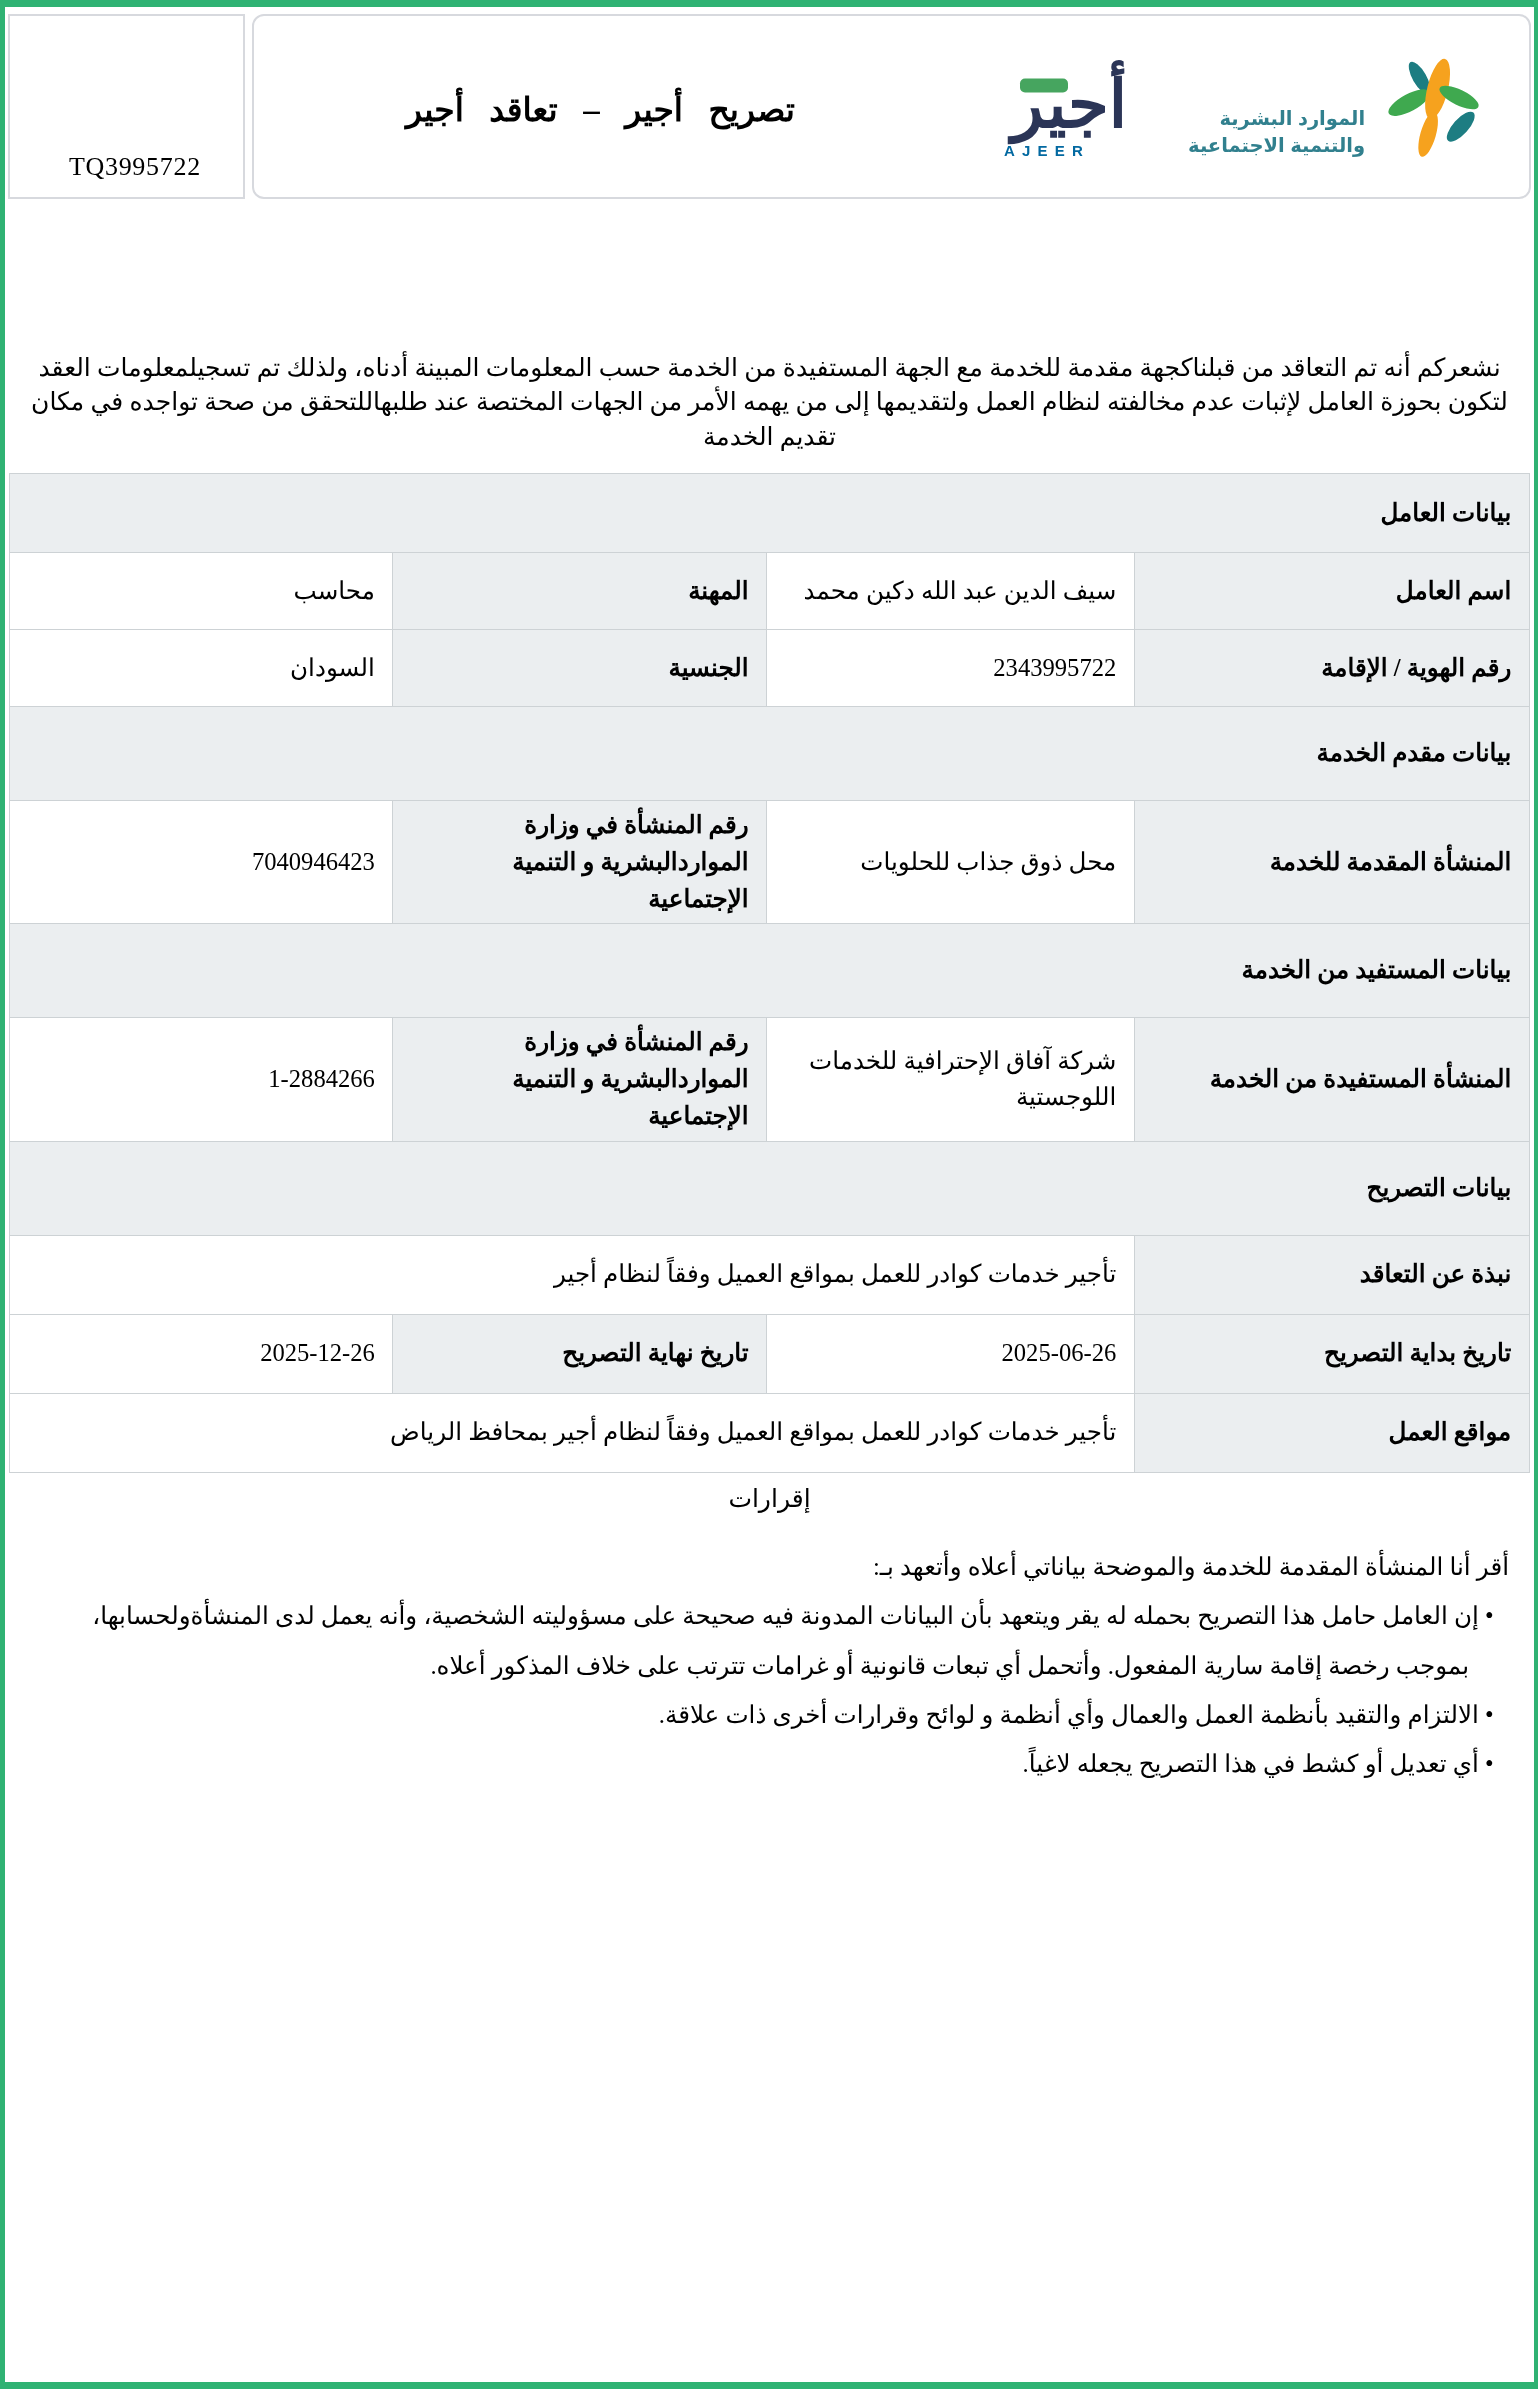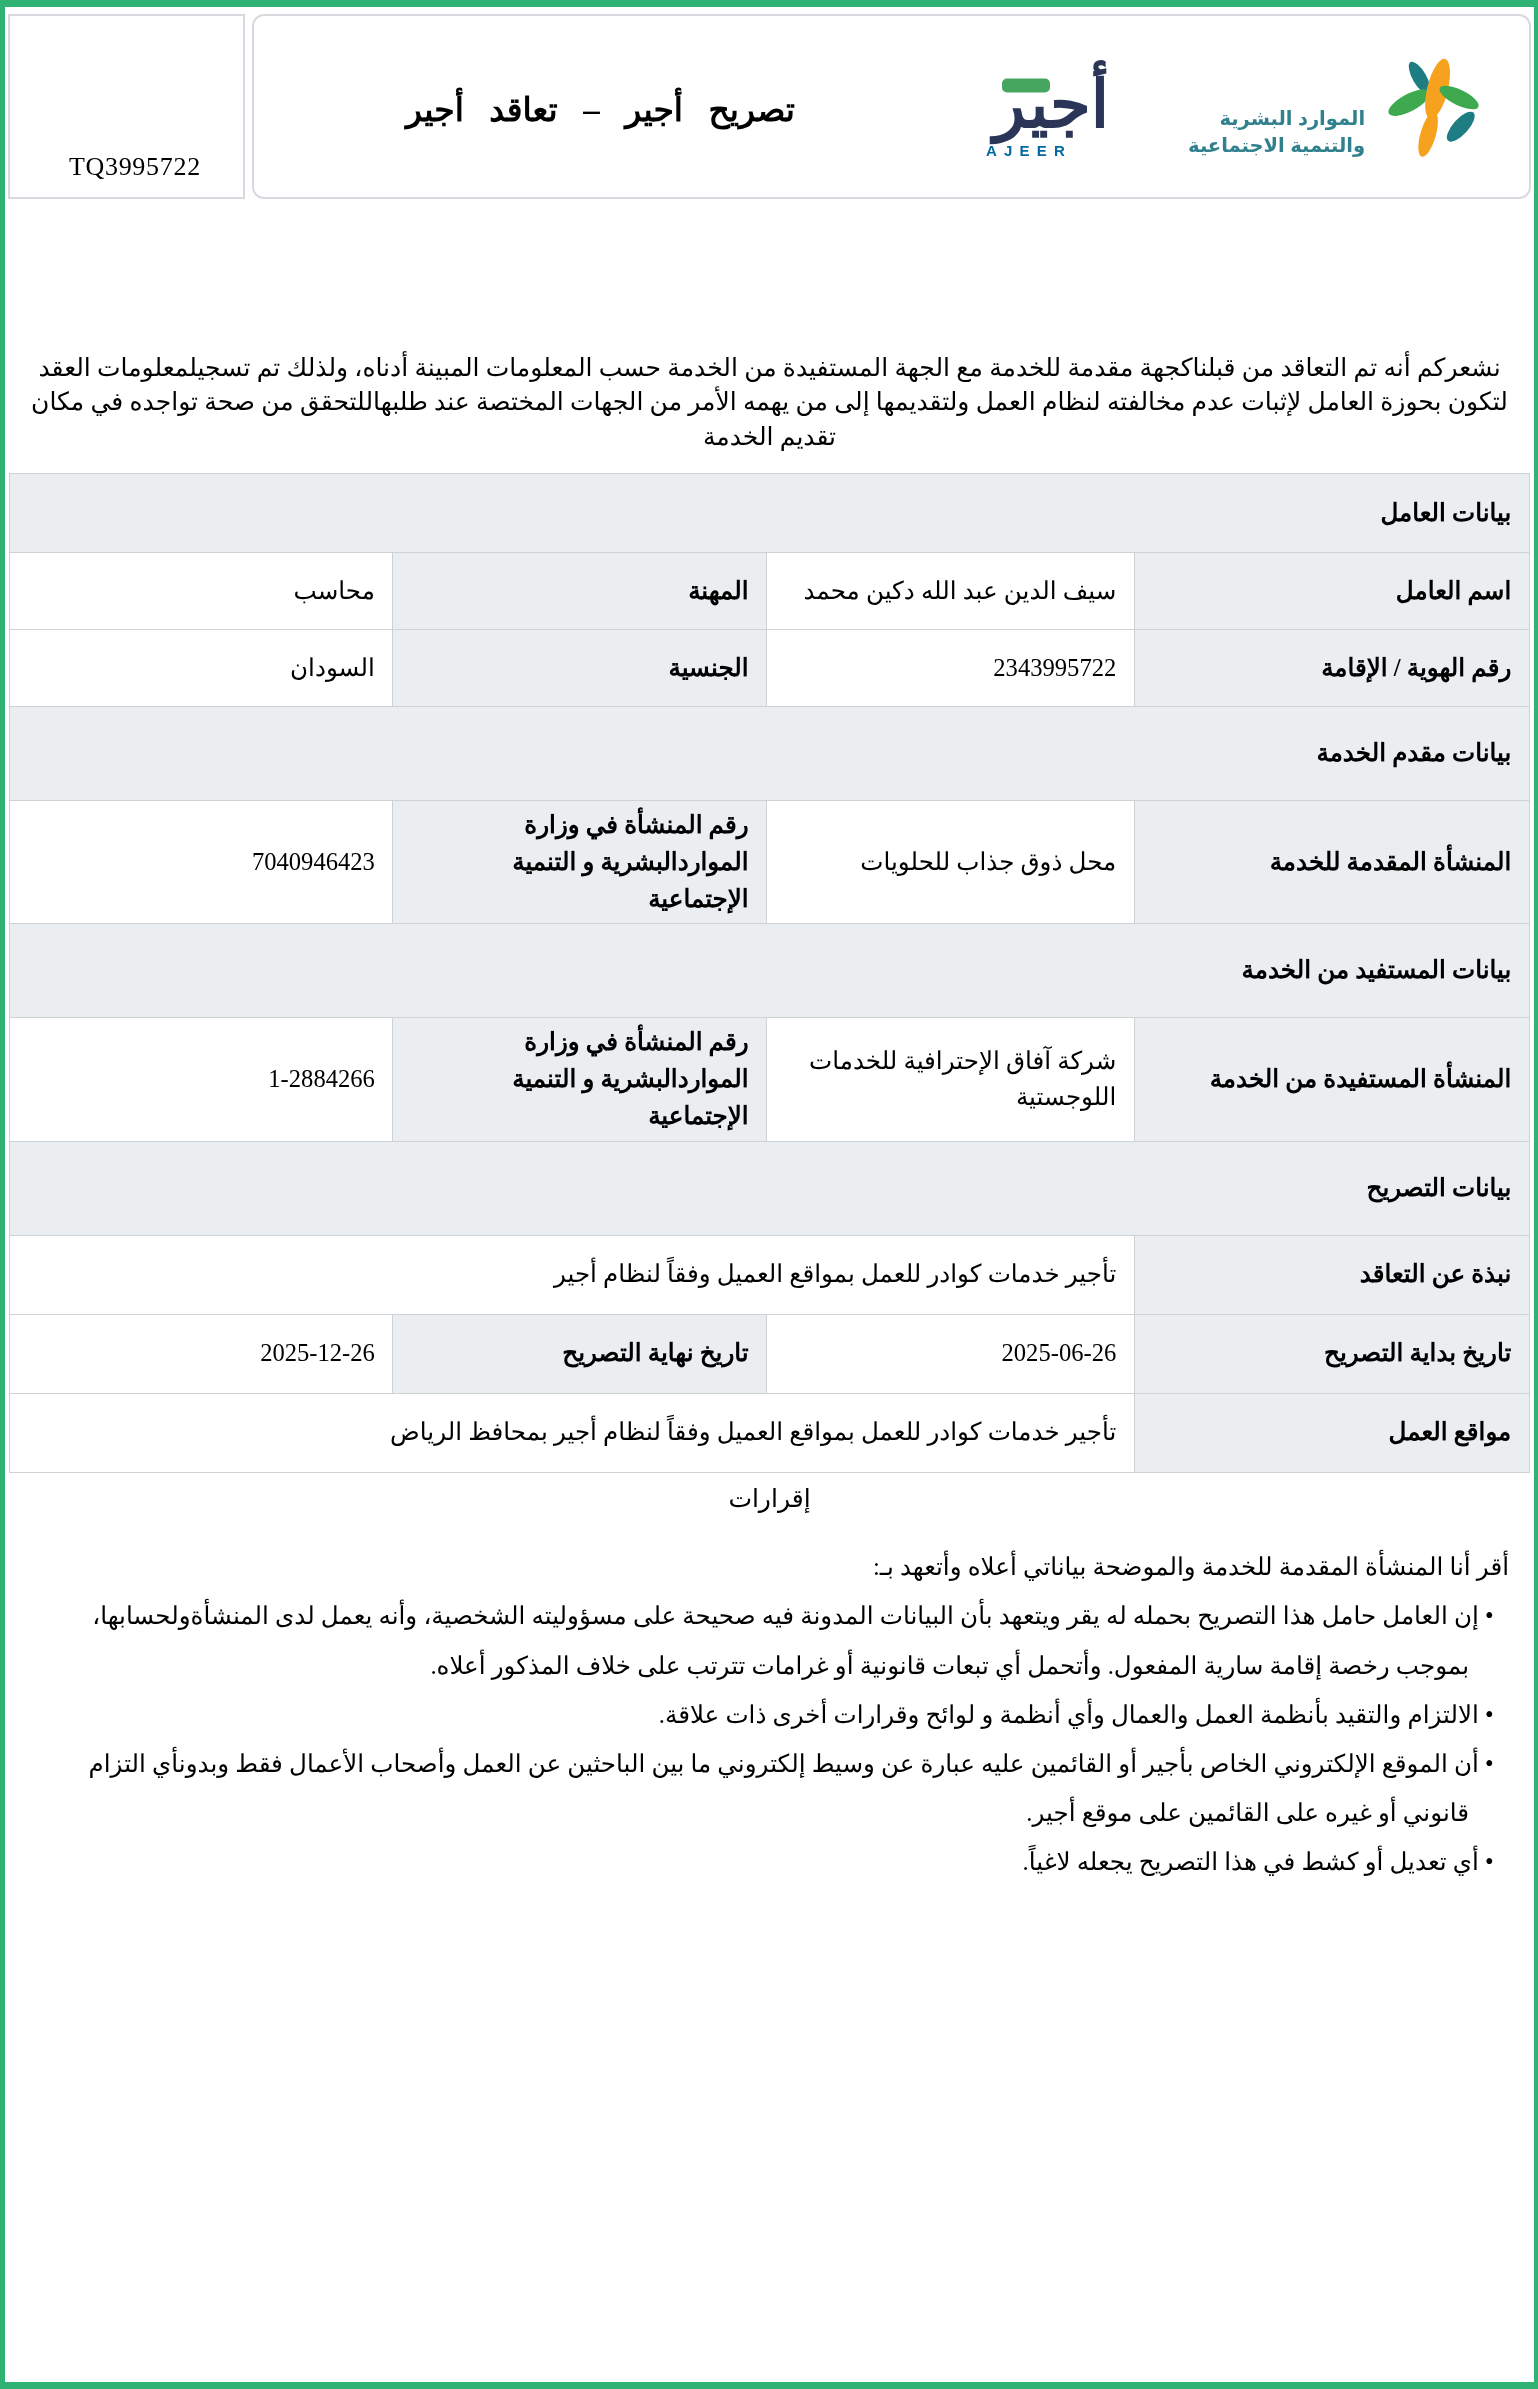--- a/index.html
+++ b/index.html
@@ -19,21 +19,21 @@
   
   .header{display:flex;gap:7.2px;margin:6.5px 2.9px 0 2.9px;height:185px;}
   .hbox{border:2.2px solid #d7d9de;background:#fff;box-sizing:border-box;}
   .tq-box{width:237px;position:relative;}
   .tq-num{position:absolute;left:59px;bottom:14.4px;font-size:26px;letter-spacing:0.7px;}
   .title-box{flex:1;position:relative;border-radius:12px;}
   .doc-title{
     position:absolute;left:152px;top:74px;margin:0;
     direction:rtl;font-size:33px;font-weight:bold;word-spacing:17.3px;white-space:nowrap;
   }
-  .logos{position:absolute;right:40px;top:50%;transform:translateY(-50%);display:flex;align-items:center;gap:79px;}
+  .logos{position:absolute;right:40px;top:50%;transform:translateY(-50%);display:flex;align-items:center;gap:61px;}
   
   .ajeer{display:flex;flex-direction:column;align-items:flex-start;}
   .ajeer-mark{position:relative;width:126px;height:85px;}
   .ajeer-green{position:absolute;left:19px;top:24.6px;width:48px;height:14.4px;background:#46a55f;border-radius:5px;}
   .ajeer-ar{position:absolute;right:0;bottom:0;font-size:66px;line-height:1.05;font-weight:bold;color:#2b3557;direction:rtl;}
   .ajeer-en{margin-top:2.9px;margin-left:2.9px;font-family:"Liberation Sans","DejaVu Sans",sans-serif;font-weight:bold;font-size:15px;letter-spacing:7.2px;color:#0369a1;}
   
   .ministry{display:flex;align-items:flex-end;gap:16px;}
   .min-text{direction:rtl;text-align:right;font-family:"Liberation Sans","DejaVu Sans",sans-serif;font-weight:bold;font-size:19.5px;line-height:1.35;color:#31808e;}
   .palm{flex:0 0 auto;}
@@ -175,21 +175,20 @@
       </tr>
     </tbody>
   </table>
 
   <div class="decl-title">إقرارات</div>
 
   <div class="decl">
     <p class="decl-intro">أقر أنا المنشأة المقدمة للخدمة والموضحة بياناتي أعلاه وأتعهد بـ:</p>
     <div class="bullet"><span>إن العامل حامل هذا التصريح بحمله له يقر ويتعهد بأن البيانات المدونة فيه صحيحة على مسؤوليته الشخصية، وأنه يعمل لدى المنشأةولحسابها، بموجب رخصة إقامة سارية المفعول. وأتحمل أي تبعات قانونية أو غرامات تترتب على خلاف المذكور أعلاه.</span></div>
     <div class="bullet"><span>الالتزام والتقيد بأنظمة العمل والعمال وأي أنظمة و لوائح وقرارات أخرى ذات علاقة.</span></div>
-    <div class="bullet"><span>أن الموقع الإلكتروني الخاص بأجير أو القائمين عليه عبارة عن وسيط إلكتروني ما بين الباحثين عن العمل وأصحاب الأعمال فقط وبدونأي التزام قانوني أو غيره على القائمين على موقع أجير.</span></div>
     <div class="bullet"><span>أي تعديل أو كشط في هذا التصريح يجعله لاغياً.</span></div>
   </div>
 
   <div class="footer">
   </div>
 
 </div>
 
 
 </body></html>

